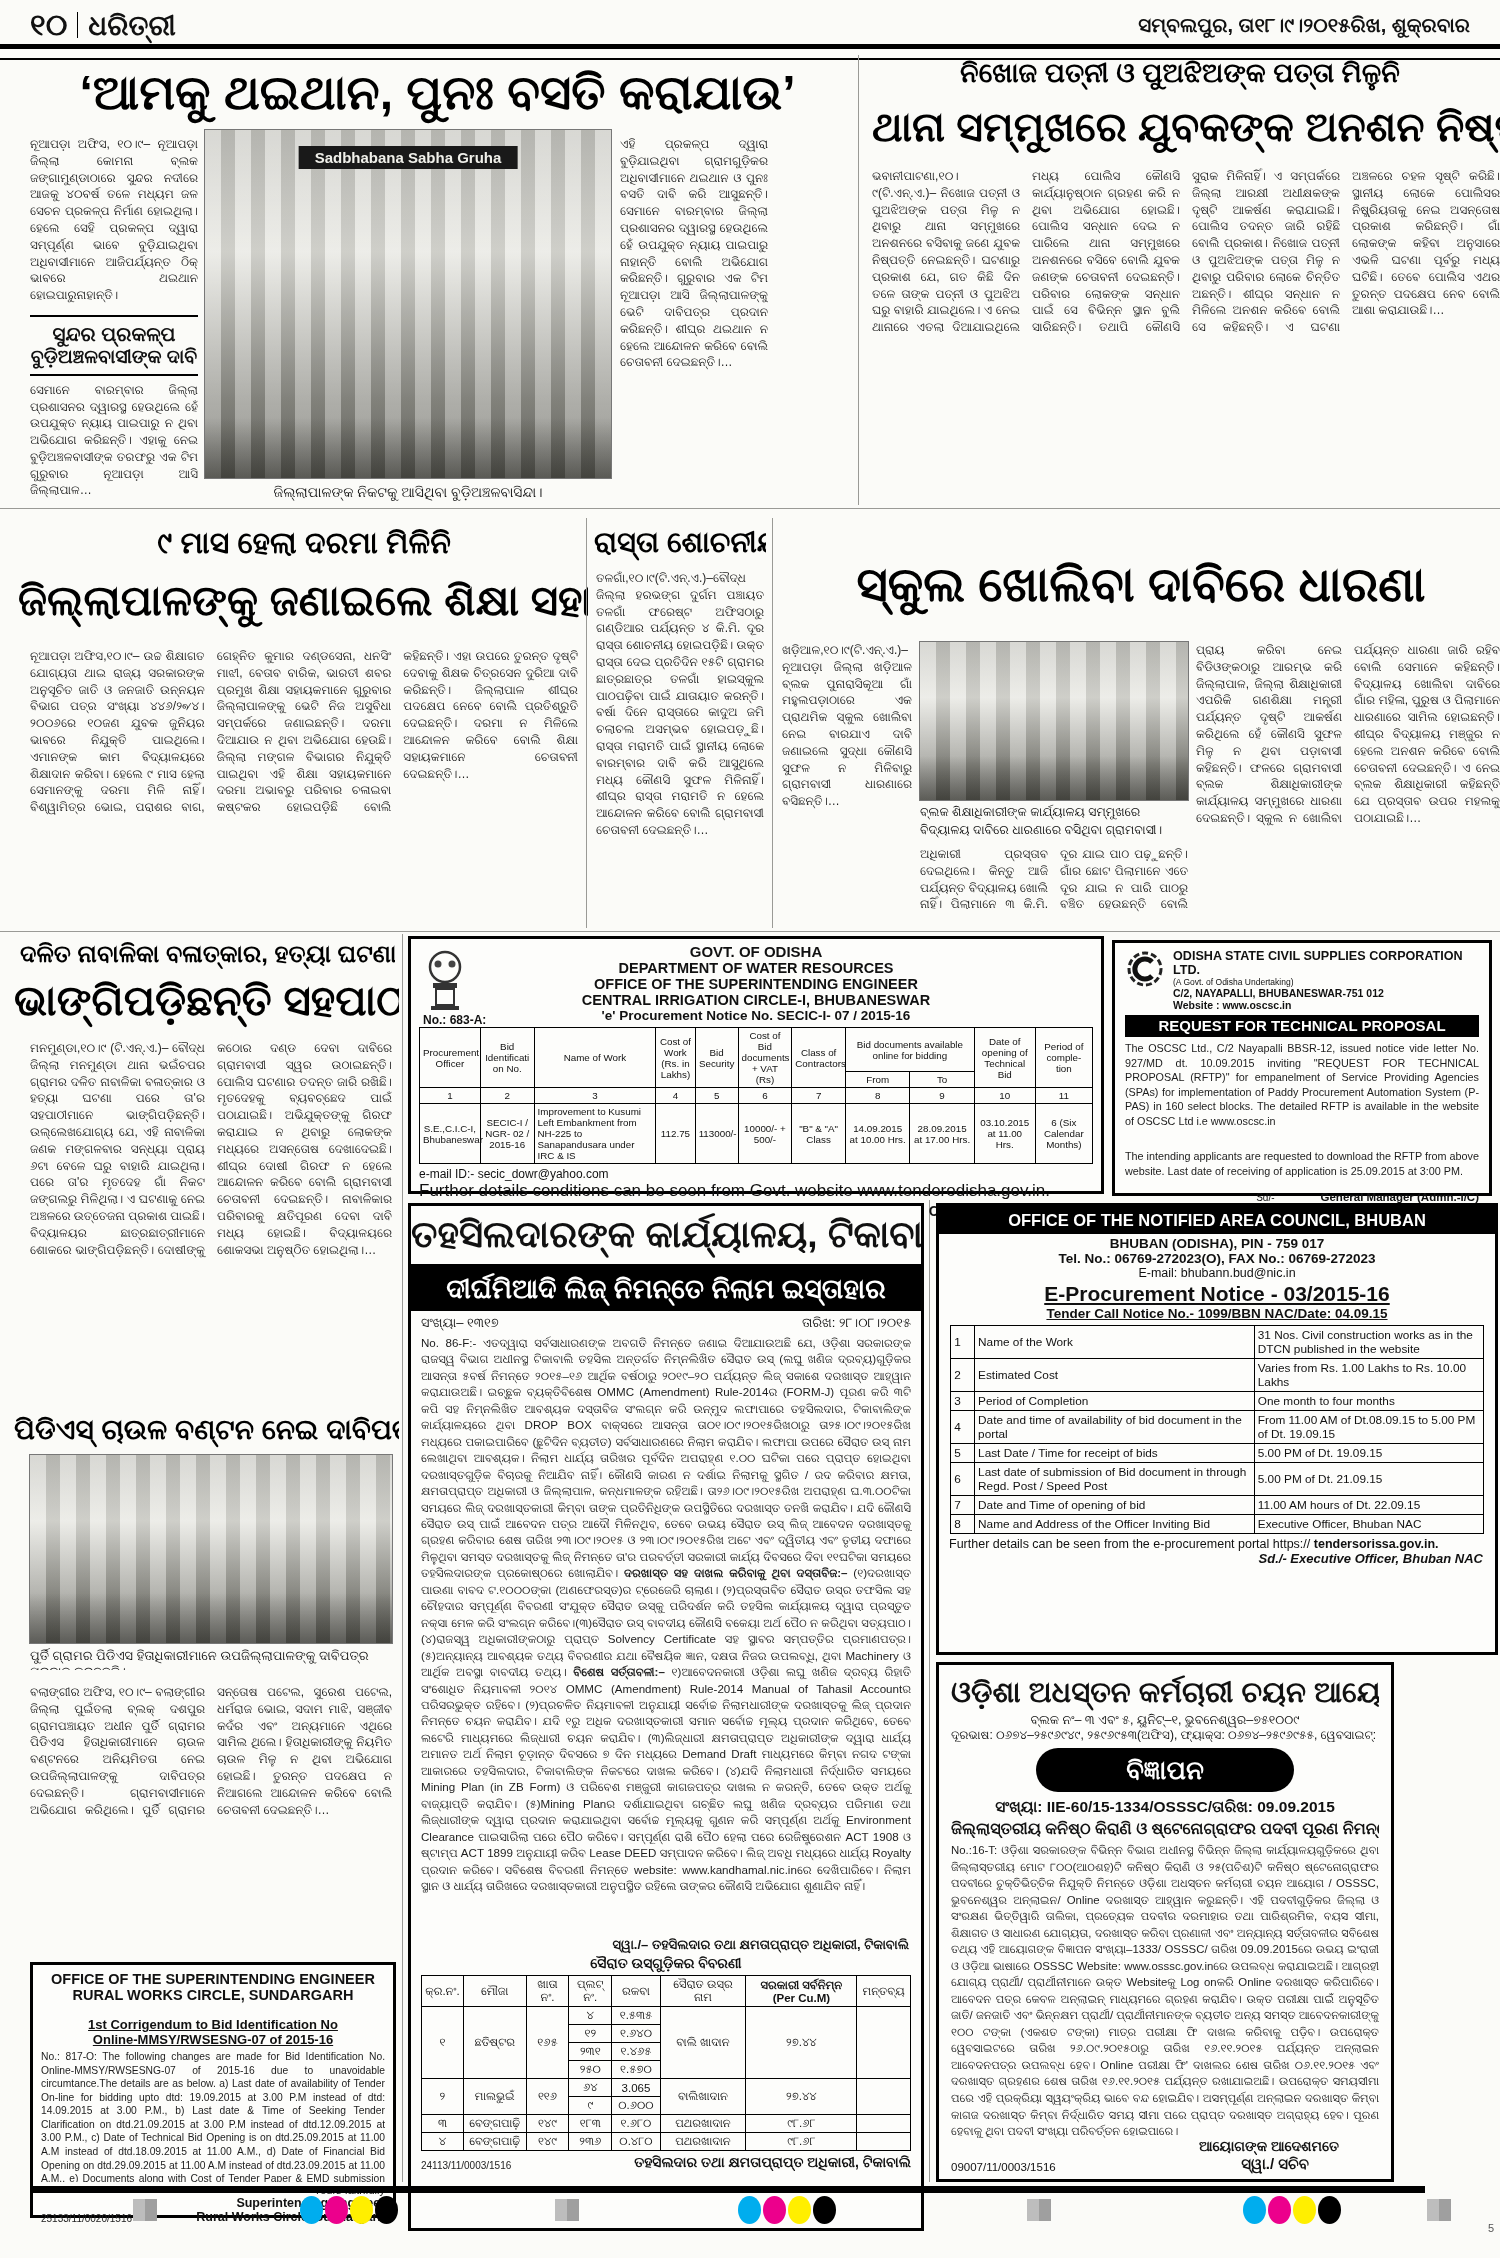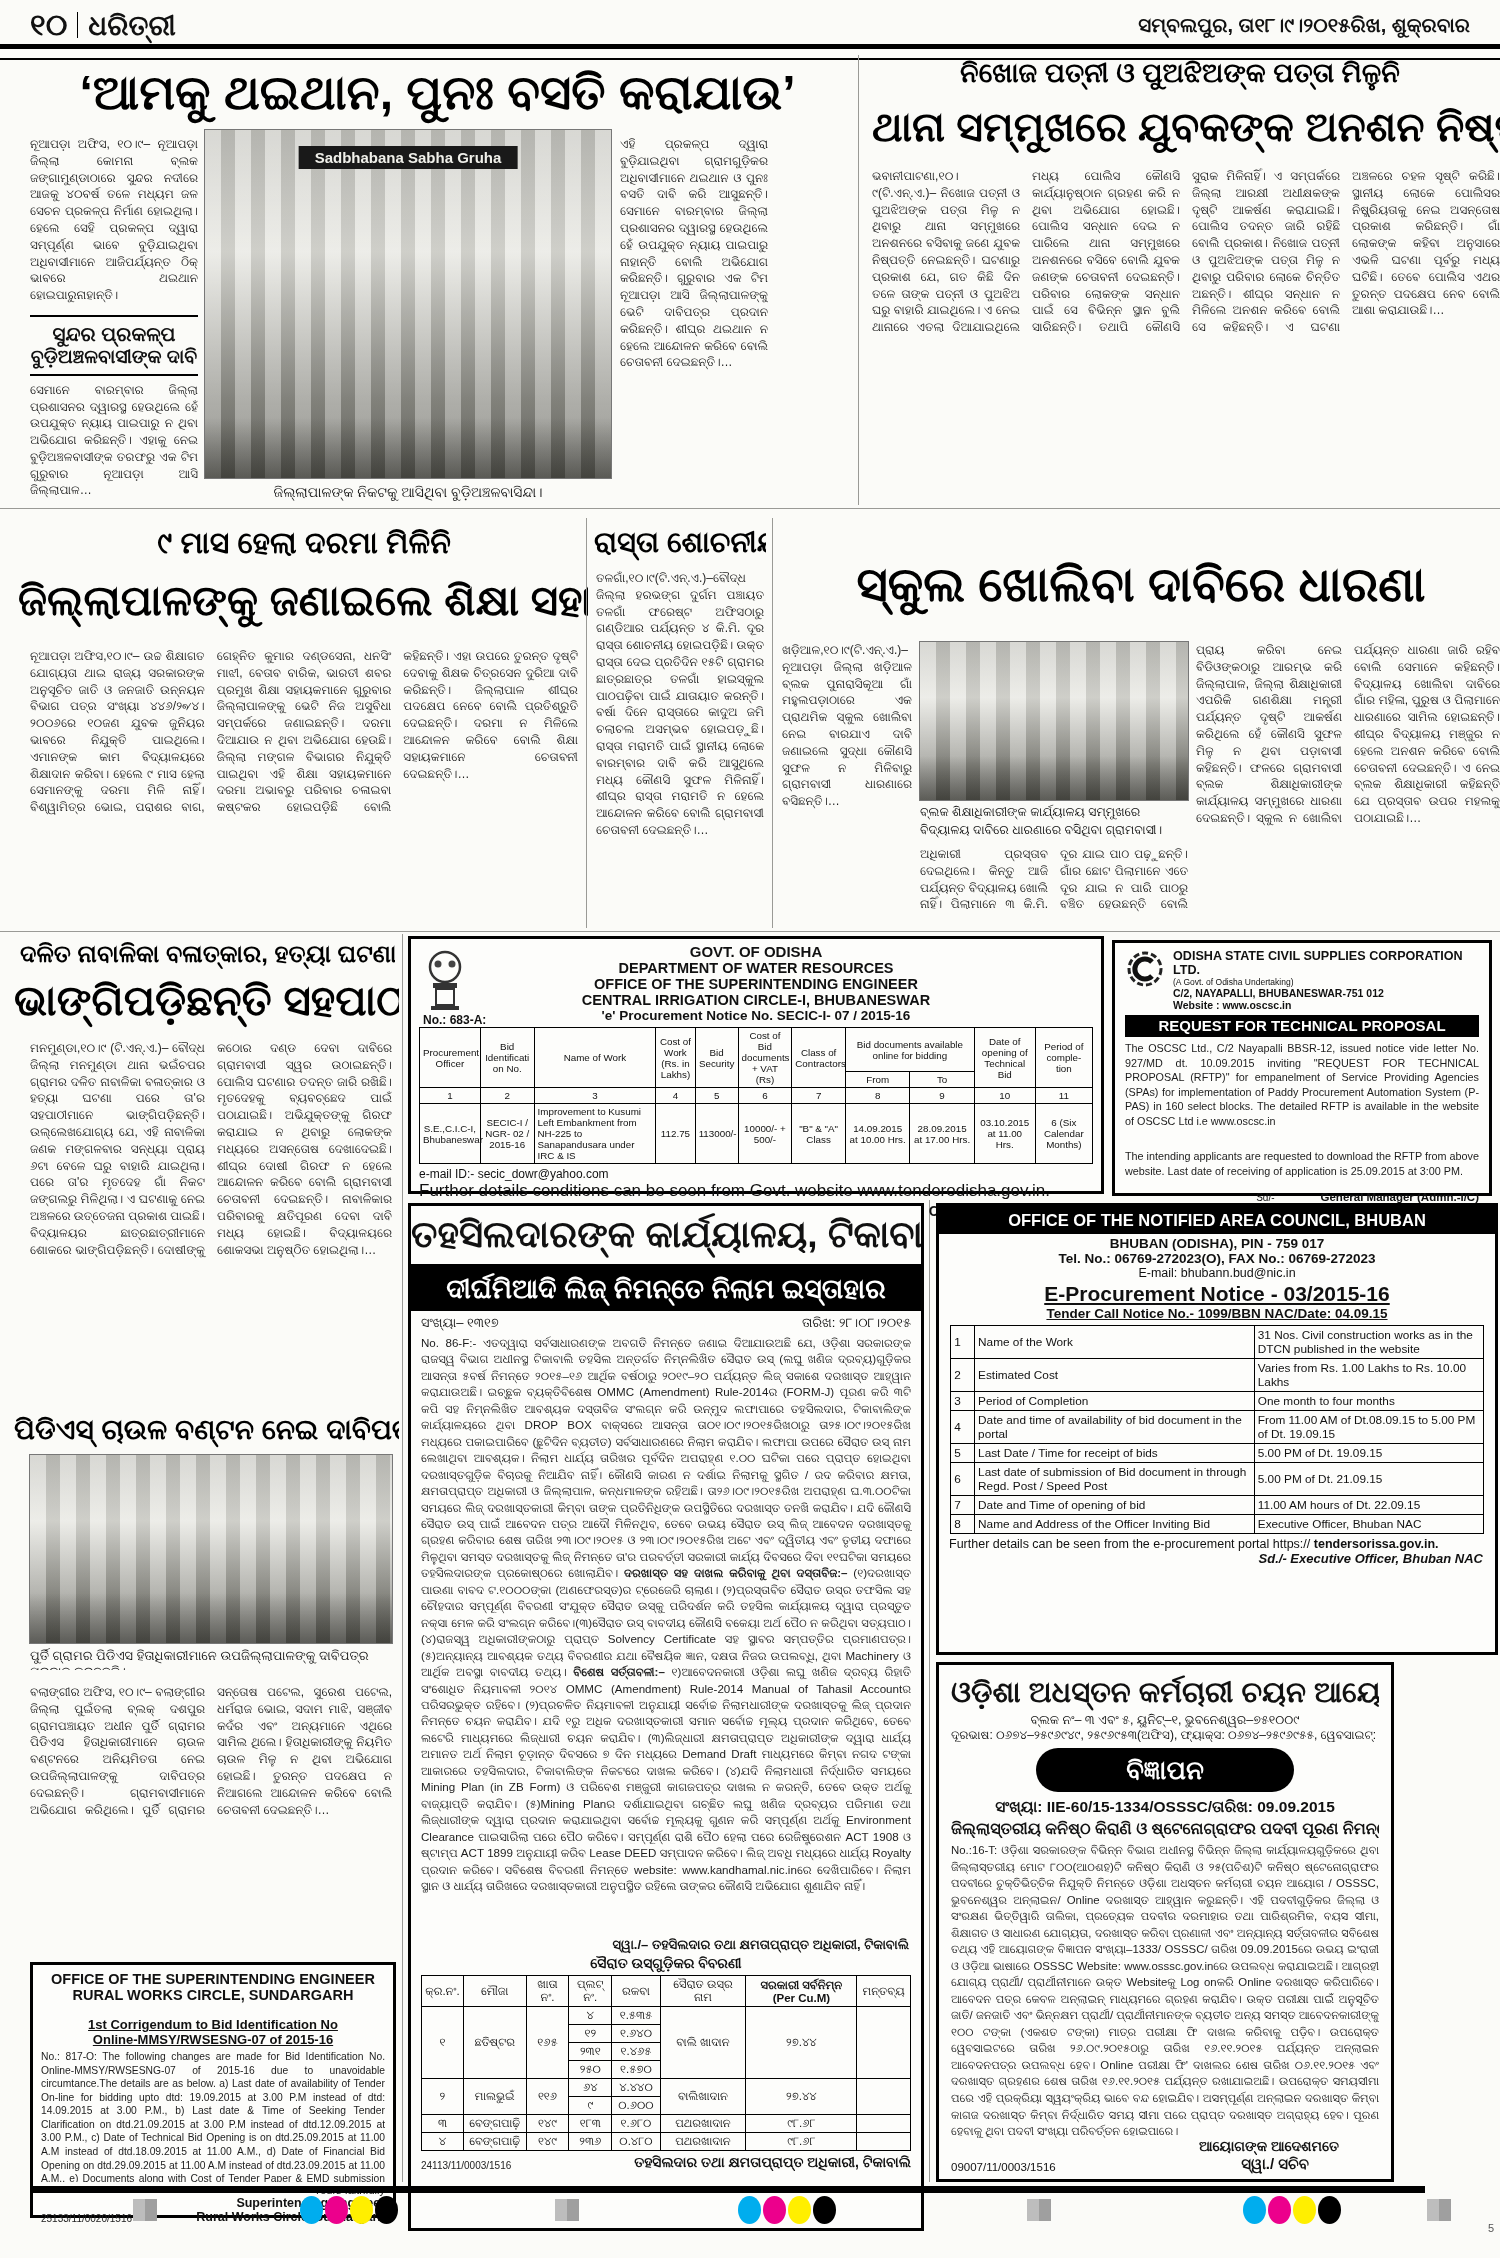--- a/index.html
+++ b/index.html
@@ -351,21 +351,21 @@
           </tr>
       <tr>
             <td>୨୫୦</td>
             <td>୧.୫୭୦</td>
           </tr>
       <tr>
         <td rowspan="2">୨</td>
         <td rowspan="2">ମାଲଭୁଇଁ</td>
         <td rowspan="2">୧୧୬</td>
         <td>୬୪</td>
-        <td>୪.୪୪୦</td>
+        <td>3.065</td>
         <td rowspan="2">ବାଲିଖାଦାନ</td>
         <td rowspan="2">୨୭.୪୪</td>
         <td rowspan="2"></td>
       </tr>
       <tr>
             <td>୯</td>
             <td>୦.୬୦୦</td>
           </tr>
       <tr>
         <td>୩</td>

